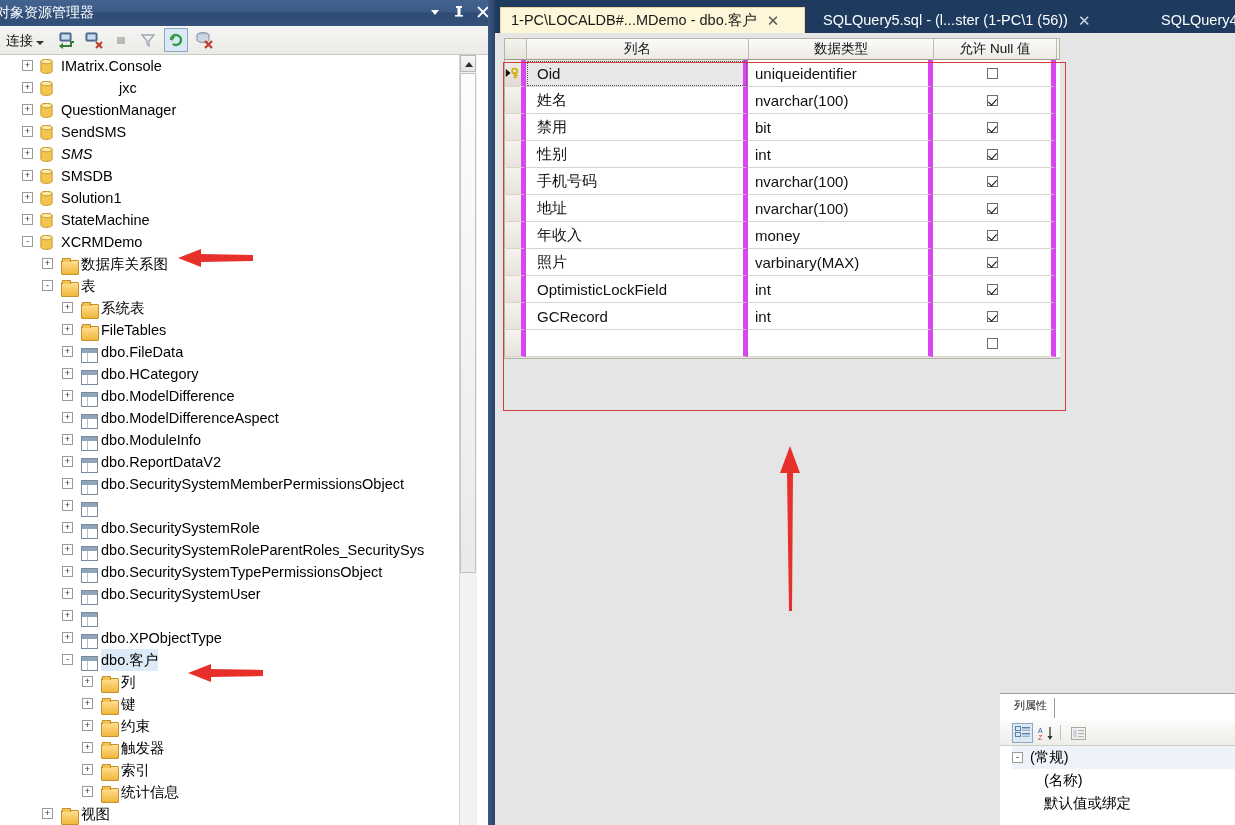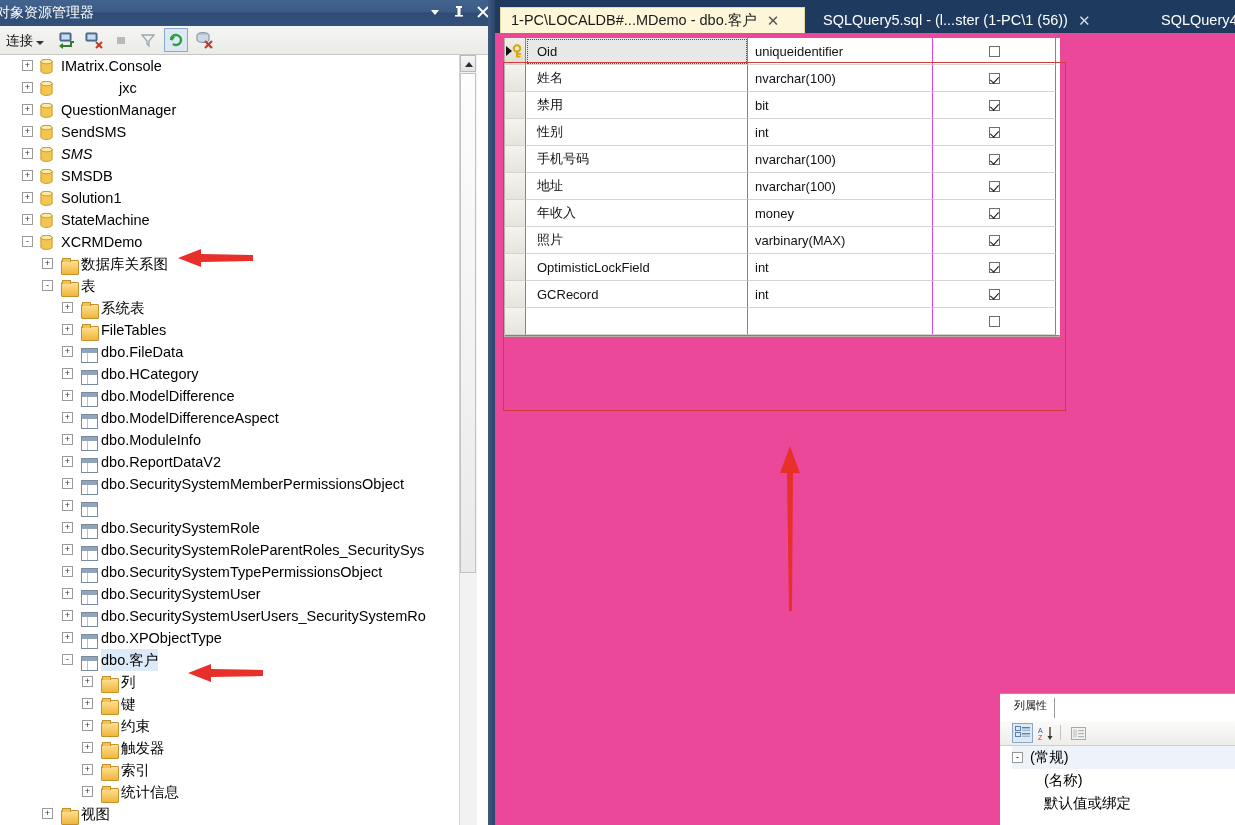--- a/index.html
+++ b/index.html
@@ -72,21 +72,21 @@
   .tblico:after{content:"";position:absolute;left:5px;top:4px;width:1px;height:9px;background:#b6c3ce;}
 
   
   .oe-sb{position:absolute;right:18px;top:55px;width:17px;height:770px;background:#f2f2f2;border-left:1px solid #d4d4d4;}
   .sb-up{position:absolute;left:0;top:0;width:16px;height:17px;background:linear-gradient(to bottom,#f7f7f7,#e3e3e3);border:1px solid #b9b9b9;box-sizing:border-box;}
   .sb-up:after{content:"";position:absolute;left:4px;top:6px;border-left:4px solid transparent;border-right:4px solid transparent;border-bottom:5px solid #2b2b2b;}
   .sb-thumb{position:absolute;left:0;top:18px;width:16px;background:linear-gradient(to bottom,#fdfdfd,#eaeaea);border:1px solid #c2c2c2;box-sizing:border-box;}
   .oe-edge{position:absolute;left:488px;top:0;width:7px;height:825px;background:linear-gradient(to right,#3d5a84,#2c4368);}
 
   
-  .doc{position:absolute;left:495px;top:0;width:740px;height:825px;background:#ec4899;}
+  .doc{position:absolute;left:495px;top:0;width:740px;height:825px;background:#e5e5e5;}
   .tabstrip{
     position:absolute;left:0;top:0;width:740px;height:33px;
     background:#1e3a5f;
   }
   .tab{
     position:absolute;top:7px;height:26px;display:flex;align-items:center;
     padding:0 8px 0 10px;font-size:14.5px;white-space:nowrap;cursor:default;
     box-sizing:border-box;
   }
   .tab.active{background:#fdf6d8;color:#1a1a1a;border-top:1px solid #e6d99c;border-left:1px solid #e6d99c;border-right:1px solid #e6d99c;}
@@ -104,22 +104,22 @@
     display:flex;align-items:center;justify-content:center;font-size:13.5px;color:#111;
     border-right:1px solid #bdbab0;box-sizing:border-box;
   }
   .gh-sel{width:22px;background:linear-gradient(to bottom,#f4f3ee,#e4e2da);}
   .gh-name{width:222px;}
   .gh-type{width:185px;}
   .gh-null{width:123px;border-right:none;}
 
   .grow{display:flex;height:27px;align-items:stretch;background:#fff;}
   .grow .c{
-    display:flex;align-items:center;font-size:13px;color:#111;
-    border-right:1px solid #d946ef;border-bottom:1px solid #d6d4cc;box-sizing:border-box;
+    display:flex;align-items:center;font-size:15px;color:#111;
+    border-right:5px solid #d946ef;border-bottom:1px solid #d6d4cc;box-sizing:border-box;
   }
   .c-sel{width:22px;justify-content:center;background:linear-gradient(to bottom,#f4f3ee,#e6e4dc);border-left:1px solid #b5b2a6;position:relative;}
   .c-name{width:222px;padding-left:11px;}
   .c-type{width:185px;padding-left:7px;}
   .c-null{width:123px;justify-content:center;border-right:1px solid #b5b2a6;}
   .grow.current .c-name{background:#e8e8e8;outline:1px dotted #555;outline-offset:-2px;}
   .grow.current .c-sel{background:linear-gradient(to bottom,#efeee8,#dedcd3);}
   .cb{width:11px;height:11px;border:1px solid #6e6e6e;background:#fff;box-sizing:border-box;position:relative;}
   .cb.on:after{
     content:"";position:absolute;left:2px;top:1px;width:4px;height:7px;
@@ -421,21 +421,20 @@
           <span class="ico" style="left: 80px;">
             <span class="tblico" style="left: 1px;"></span>
           </span>
           <span class="lbl" style="left: 101px;">dbo.SecuritySystemUser</span>
         </div>
         <div class="node">
           <span class="exp" style="left: 62px;">+</span>
           <span class="ico" style="left: 80px;">
             <span class="tblico" style="left: 1px;"></span>
           </span>
-          <span class="lbl" style="left: 101px;">dbo.SecuritySystemUserUsers_SecuritySystemRo</span>
         </div>
         <div class="node">
           <span class="exp" style="left: 62px;">+</span>
           <span class="ico" style="left: 80px;">
             <span class="tblico" style="left: 1px;"></span>
           </span>
           <span class="lbl" style="left: 101px;">dbo.XPObjectType</span>
         </div>
         <div class="node sel">
           <span class="exp" style="left: 62px;">-</span>
@@ -512,20 +511,26 @@
         <div class="tab inactive" style="left: 318px; width: 330px;">
           <span>SQLQuery5.sql - (l...ster (1-PC\1 (56))</span>
           <span class="close">✕</span>
         </div>
         <div class="tab inactive" style="left: 656px; width: 130px;">
           <span>SQLQuery4.sql -</span>
         </div>
       </div>
 
     <div class="grid-wrap">
+      <div class="ghead">
+        <div class="gh-sel"></div>
+        <div class="gh-name">列名</div>
+        <div class="gh-type">数据类型</div>
+        <div class="gh-null">允许 Null 值</div>
+      </div>
       <div id="gridbody">
           <div class="grow current">
             <div class="c c-sel">
               <svg width="20" height="16" viewBox="0 0 20 16">
                 <polygon points="1,3 1,13 7,8" fill="#111"></polygon>
                 <circle cx="12" cy="5.5" r="3.2" fill="none" stroke="#d6a800" stroke-width="2"></circle>
                 <rect x="11" y="7.5" width="2" height="7" fill="#d6a800"></rect>
                 <rect x="13" y="10" width="3" height="1.8" fill="#d6a800"></rect>
                 <rect x="13" y="12.6" width="2.4" height="1.8" fill="#d6a800"></rect>
               </svg>

